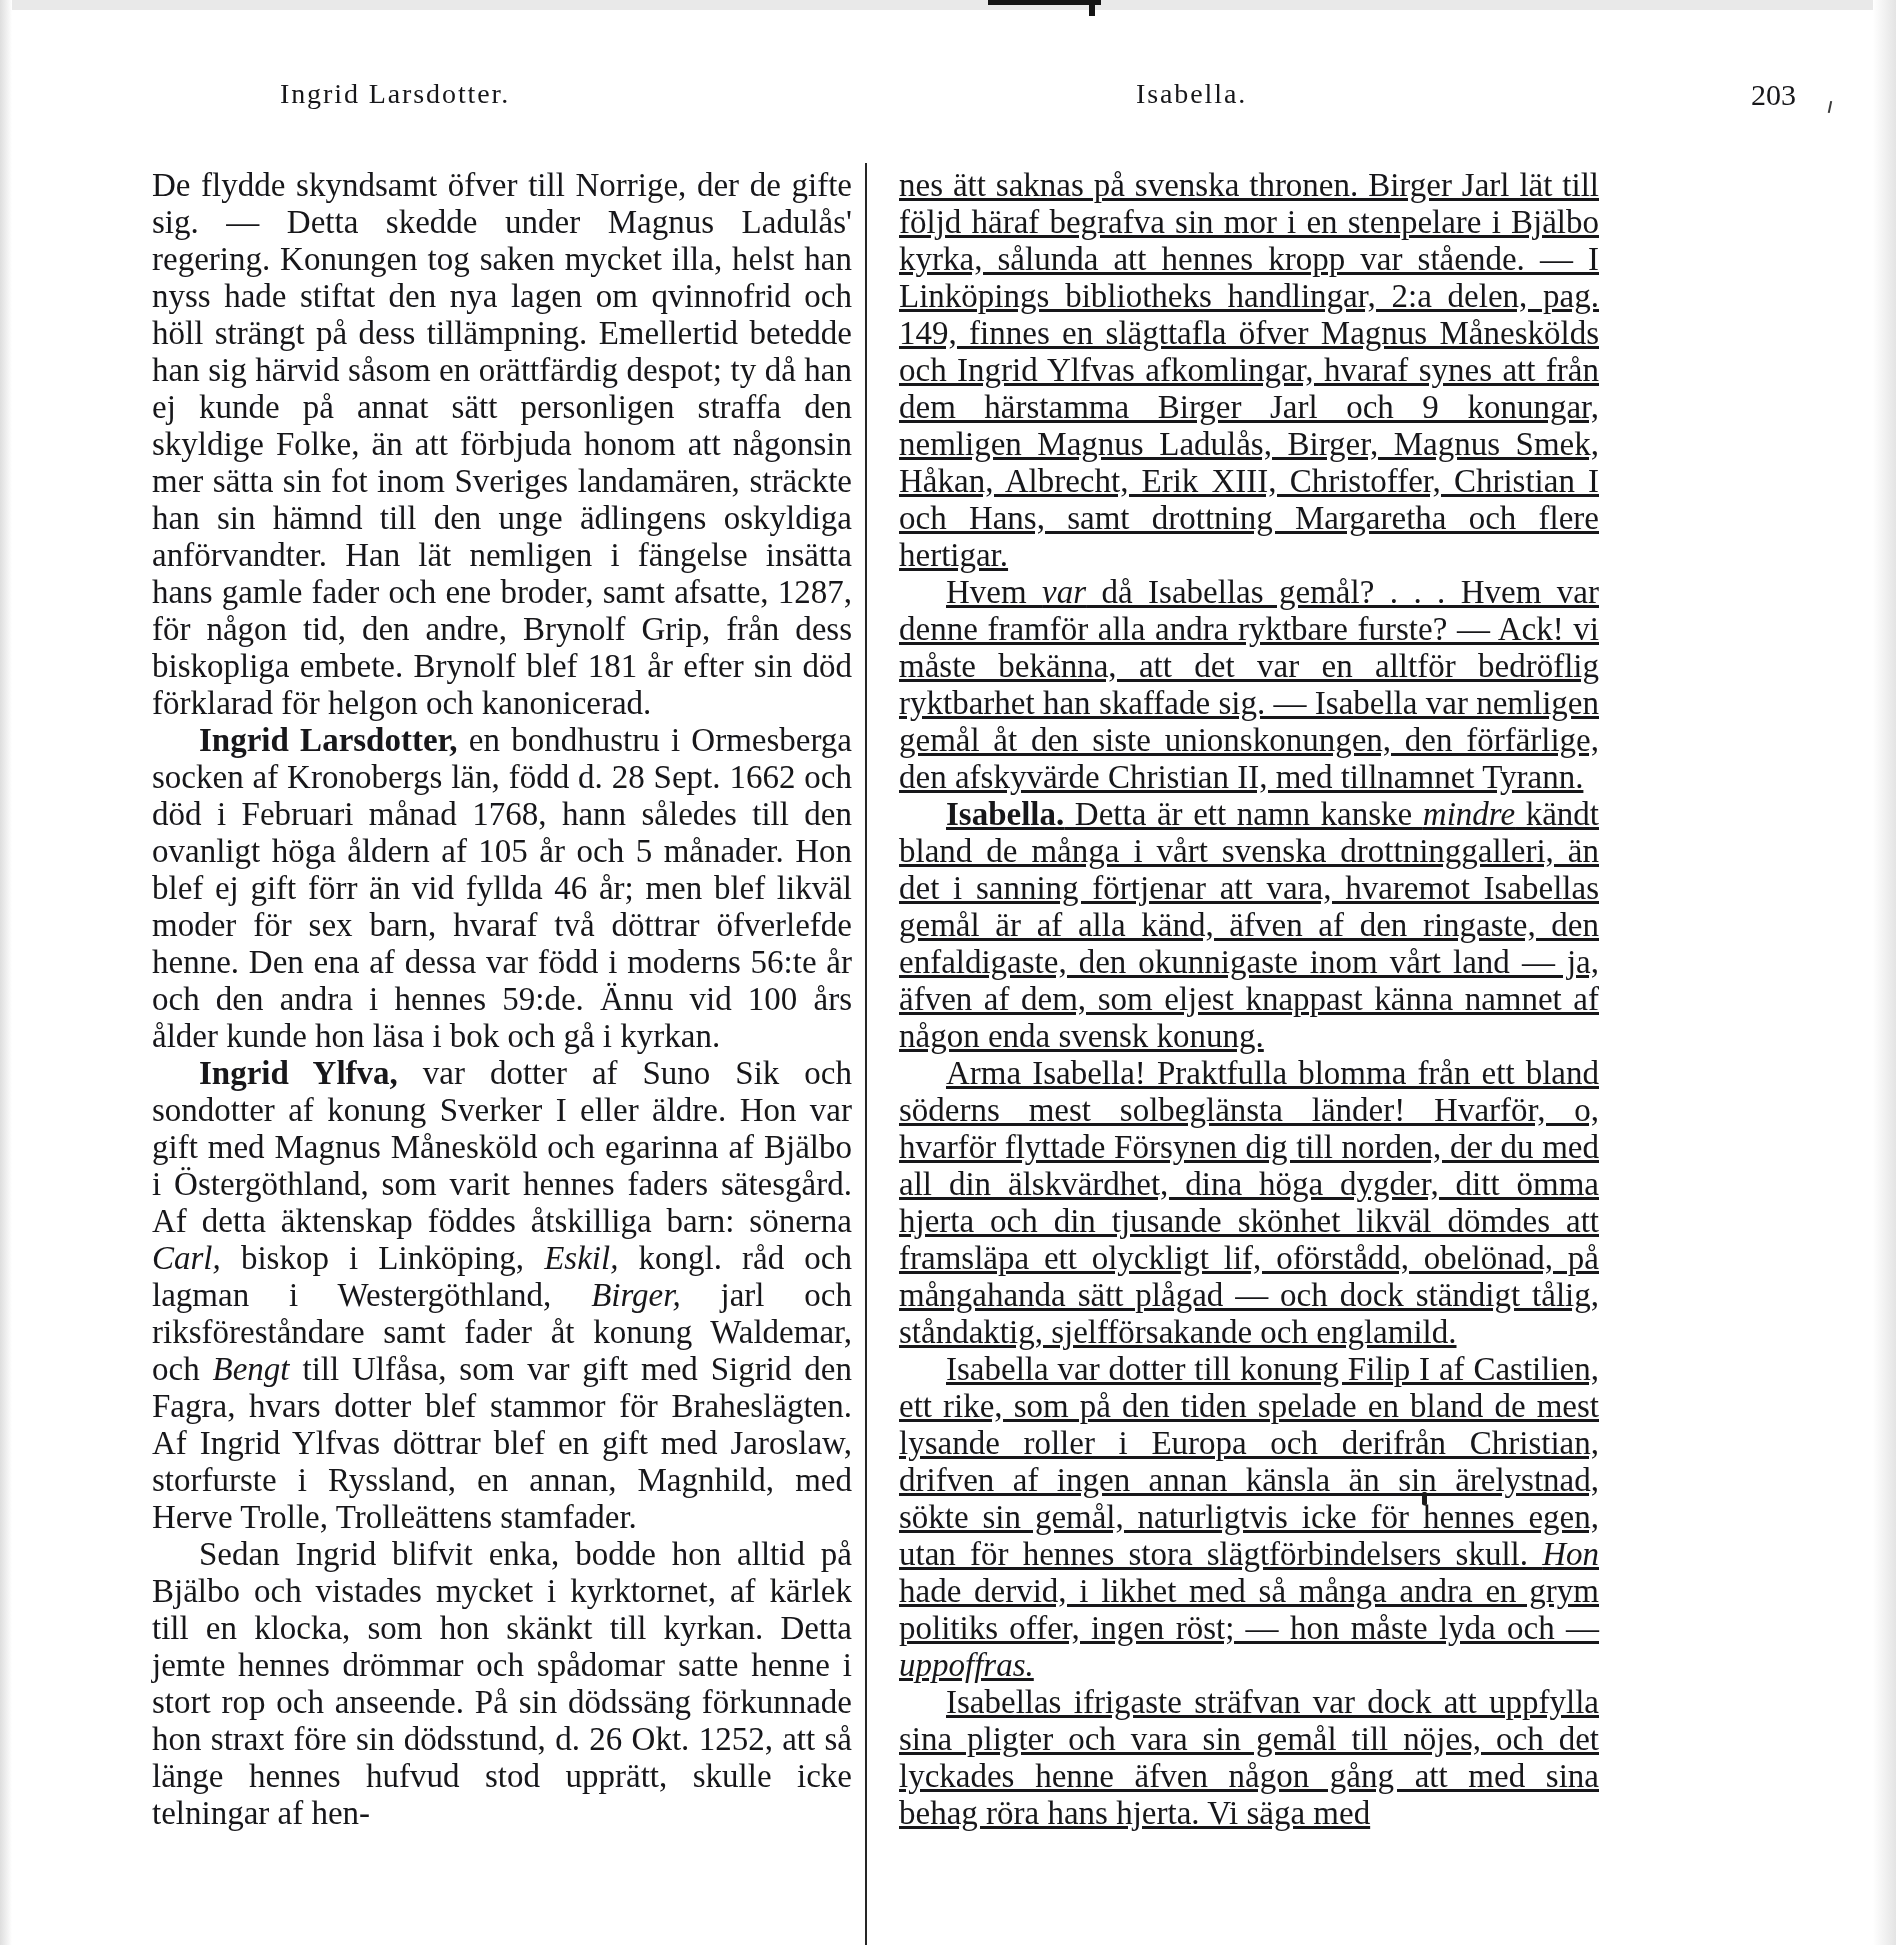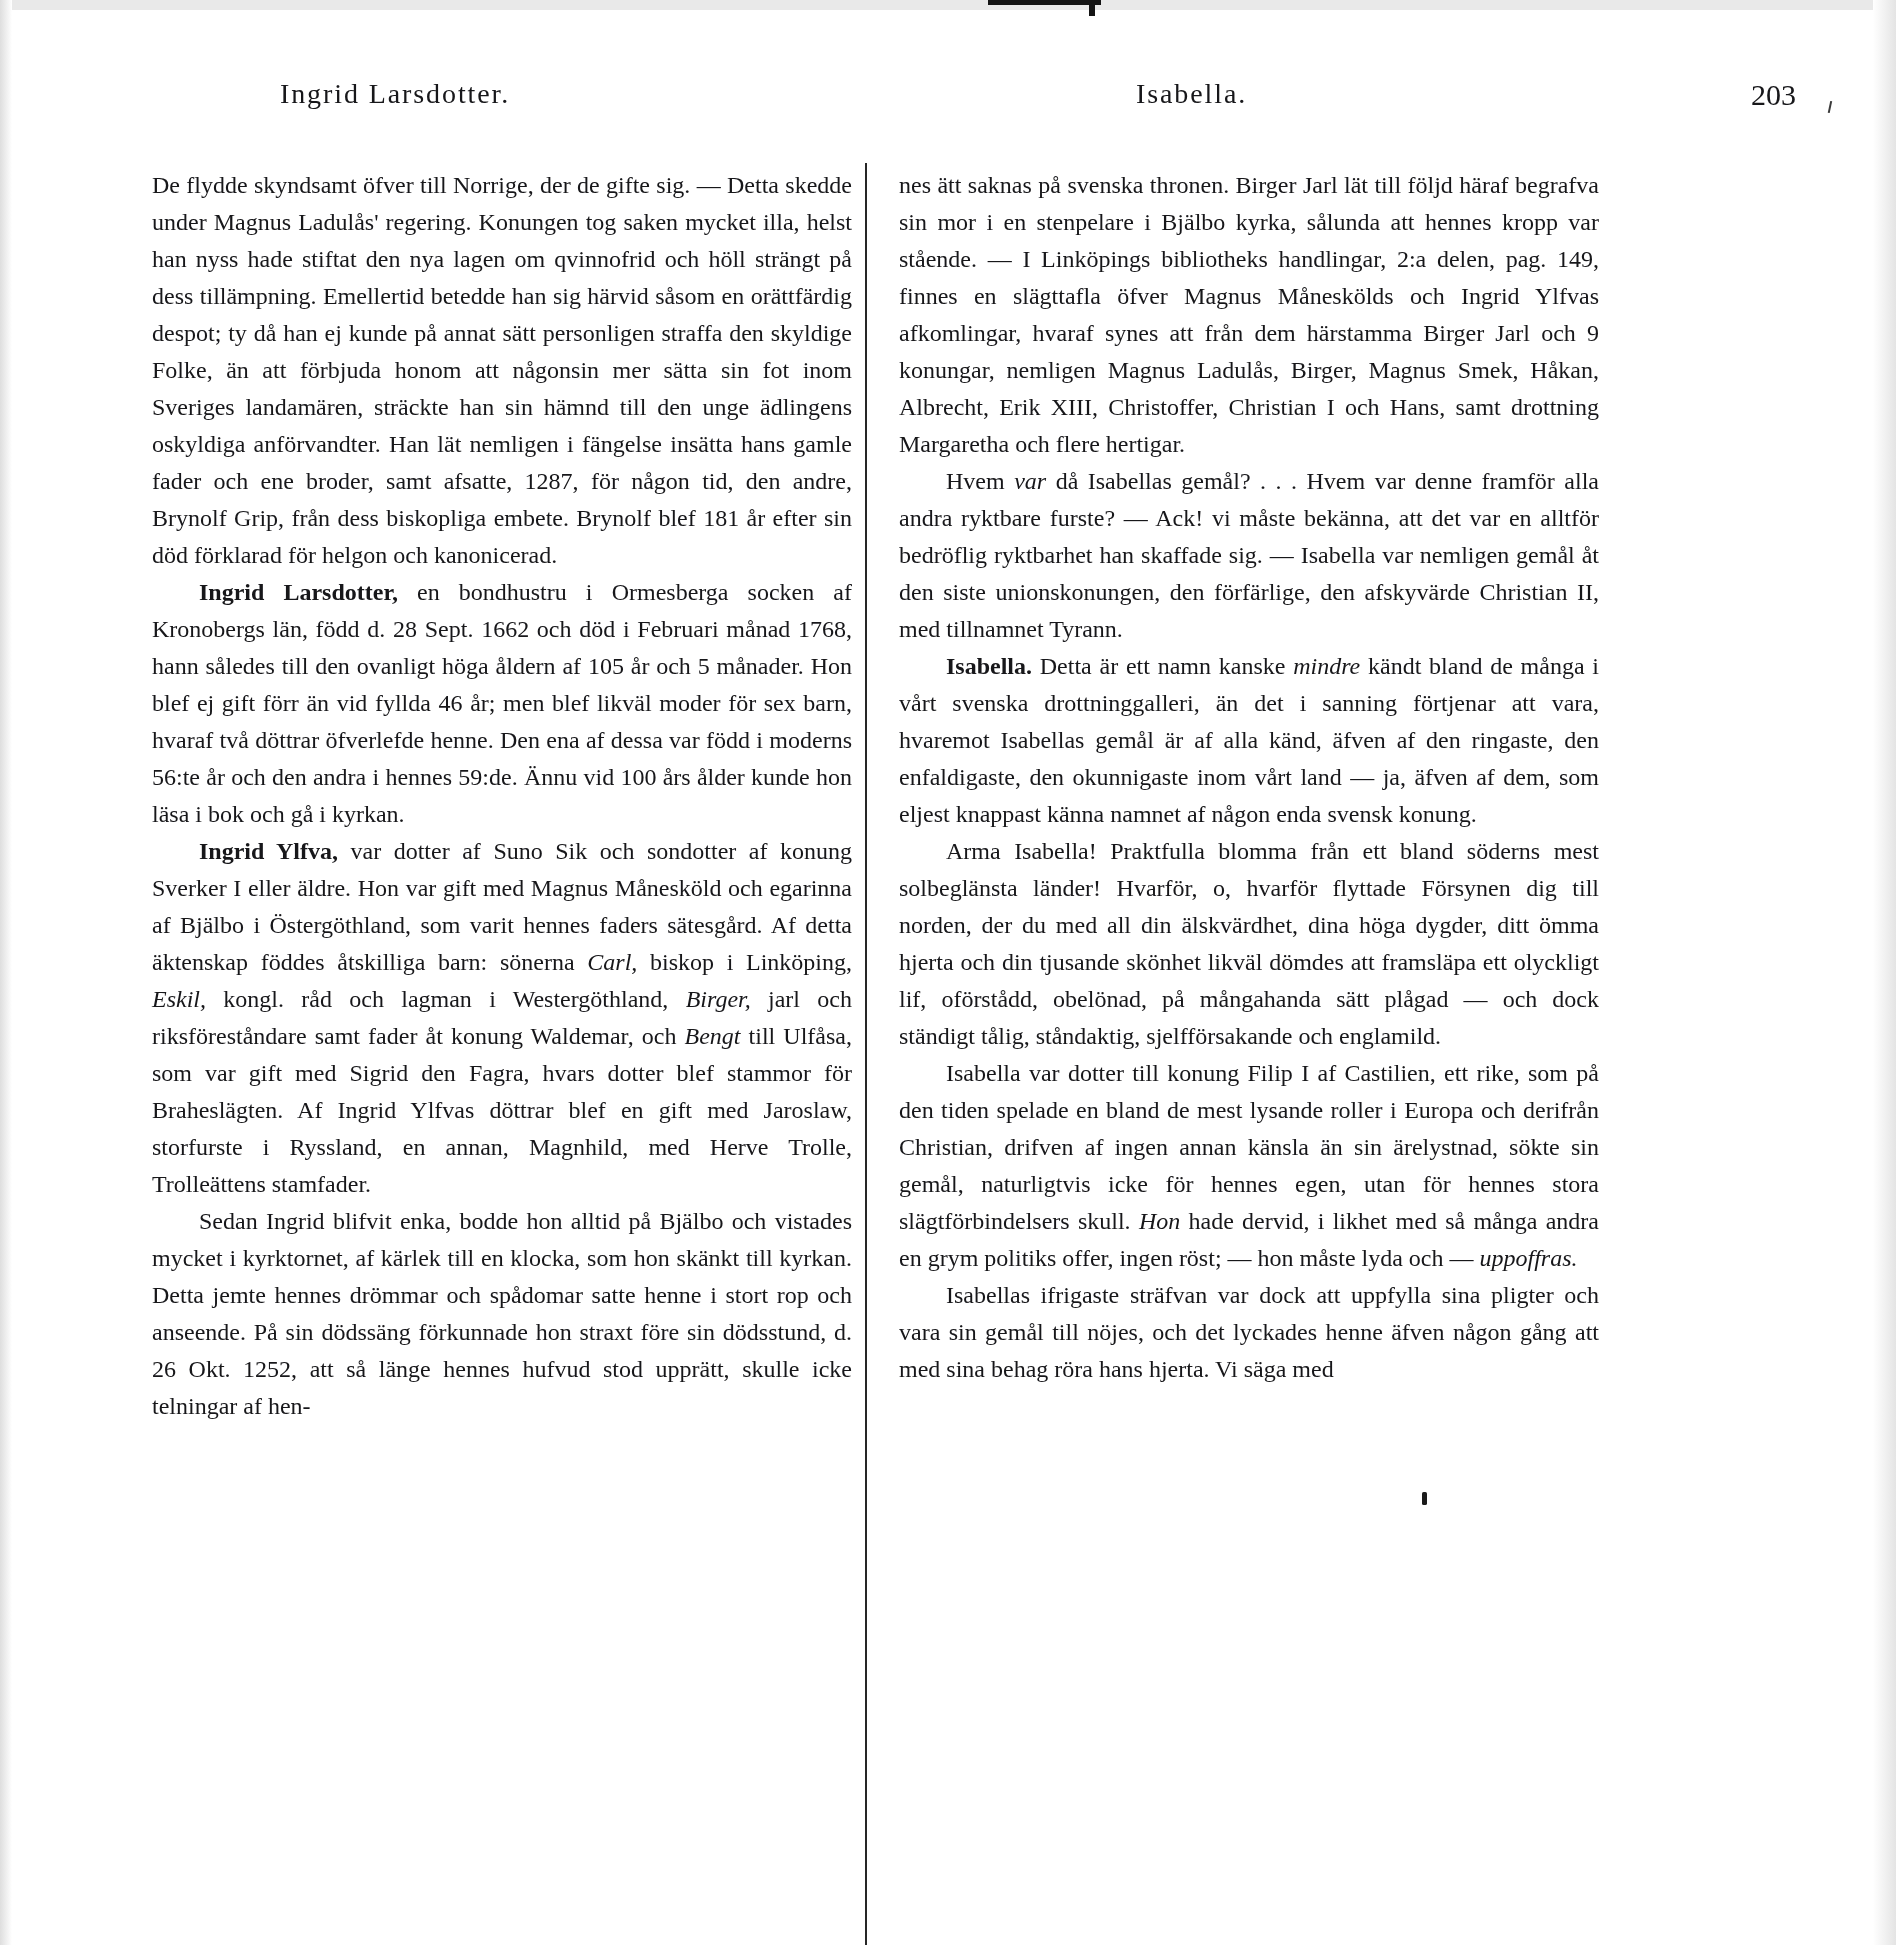--- a/index.html
+++ b/index.html
@@ -96,29 +96,29 @@
     height: 11.7px;
     background: #3a3a3a;
     transform: rotate(12deg);
   }
 
   
   .col {
     position: absolute;
     top: 167px;
     width: 700px;
-    font-size: 24px;
+    font-size: 33px;
     line-height: 37px;
     text-align: justify;
     text-justify: inter-word;
     -webkit-hyphens: none;
     hyphens: none;
   }
   .col-left  { left: 152px;  }
-  .col-right { left: 899px; }
+  .col-right { left: 899px; text-decoration: underline; }
 
   
   .col-rule {
     position: absolute;
     left: 865px;
     top: 163px;
     width: 1.9px;
     height: 1813px;
     background: #262626;
   }

